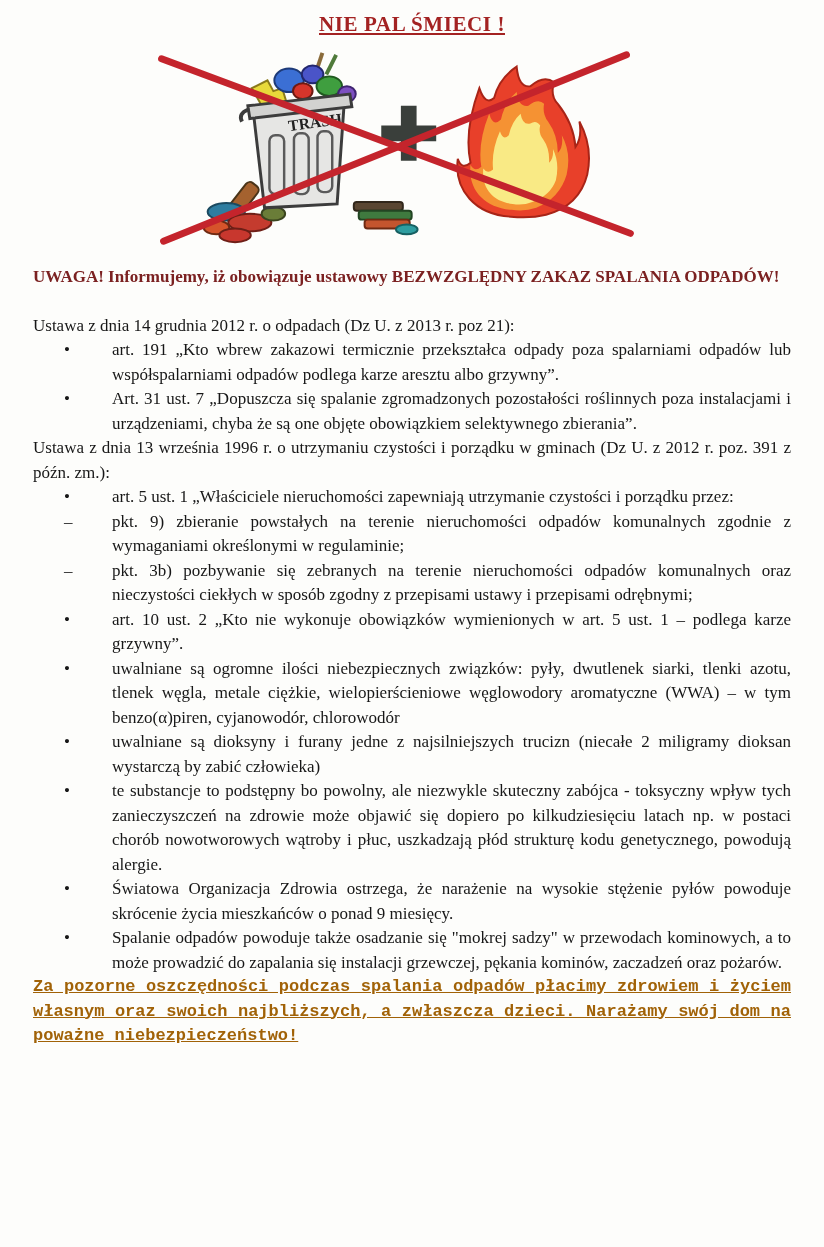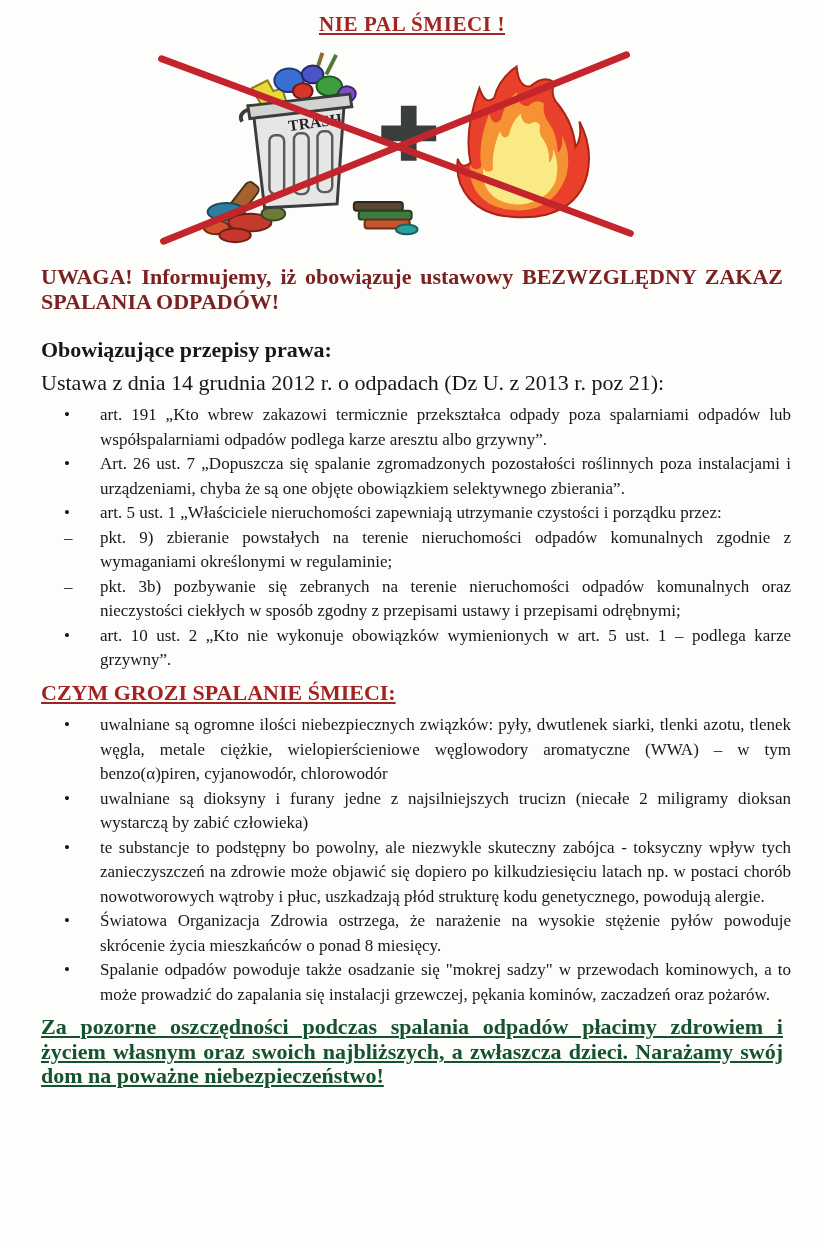--- a/index.html
+++ b/index.html
@@ -23,50 +23,51 @@
     margin: 0;
   }
 
   .illustration {
     height: 208px;
     margin: 8px 0 12px 0;
     padding-left: 112px;
   }
 
   p.para {
-    margin: 8px;
-    font-size: 22px;
+    margin: 0;
+    font-size: 17px;
     line-height: 24.5px;
     text-align: justify;
   }
   .notice {
     font-weight: bold;
     color: #7b2121;
     margin-bottom: 24px !important;
   }
   .law-heading { font-weight: bold; }
   ul.plain { list-style: none; margin: 0; padding: 0; }
   li.li {
     display: flex;
     font-size: 17px;
     line-height: 24.5px;
   }
   .marker { flex: none; width: 36px; margin-left: 31px; }
-  .txt { flex: 1; text-align: justify; }
+  .txt { flex: 1; text-align: justify; margin-left: 12px; }
   .penalty { font-weight: bold; margin-bottom: 16px !important; }
   .hazards-heading {
     font-weight: bold;
     color: #a32222;
     text-decoration: underline;
     font-size: 17.5px;
   }
   .closing {
     font-weight: bold;
-    color: #14532d;
+    color: #a16207;
     text-decoration: underline;
+    font-family: Liberation Mono, monospace;
   }
   svg .trash-label-text {
     font-family: "Liberation Serif", serif;
     font-weight: bold;
     font-size: 16px;
     fill: #222;
   }
 </style>
 </head>
 <body>
@@ -131,71 +132,70 @@
 
       <g stroke="#c4242c" stroke-width="7" stroke-linecap="round">
         <line x1="12" y1="14" x2="490" y2="192"></line>
         <line x1="486" y1="10" x2="14" y2="200"></line>
       </g>
     </svg>
   </div>
 
   <p class="para notice">UWAGA! Informujemy, iż obowiązuje ustawowy BEZWZGLĘDNY ZAKAZ SPALANIA ODPADÓW!</p>
 
-  <p class="para law-heading">Obowiązujące przepisy prawa:</p>
 
   <p class="para">Ustawa z dnia 14 grudnia 2012 r. o odpadach (Dz U. z 2013 r. poz 21):</p>
   <ul class="plain">
     <li class="li">
       <span class="marker">•</span>
       <span class="txt">art. 191 „Kto wbrew zakazowi termicznie przekształca odpady poza spalarniami odpadów lub współspalarniami odpadów podlega karze aresztu albo grzywny”.</span>
     </li>
     <li class="li">
       <span class="marker">•</span>
-      <span class="txt">Art. 26 ust. 7 „Dopuszcza się spalanie zgromadzonych pozostałości roślinnych poza instalacjami i urządzeniami, chyba że są one objęte obowiązkiem selektywnego zbierania”.</span>
+      <span class="txt">Art. 31 ust. 7 „Dopuszcza się spalanie zgromadzonych pozostałości roślinnych poza instalacjami i urządzeniami, chyba że są one objęte obowiązkiem selektywnego zbierania”.</span>
     </li>
   </ul>
 
+  <p class="para">Ustawa z dnia 13 września 1996 r. o utrzymaniu czystości i porządku w gminach (Dz U. z 2012 r. poz. 391 z późn. zm.):</p>
   <ul class="plain">
     <li class="li">
       <span class="marker">•</span>
       <span class="txt">art. 5 ust. 1 „Właściciele nieruchomości zapewniają utrzymanie czystości i porządku przez:</span>
     </li>
     <li class="li">
       <span class="marker">–</span>
       <span class="txt">pkt. 9) zbieranie powstałych na terenie nieruchomości odpadów komunalnych zgodnie z wymaganiami określonymi w regulaminie;</span>
     </li>
     <li class="li">
       <span class="marker">–</span>
       <span class="txt">pkt. 3b)  pozbywanie się zebranych na terenie nieruchomości odpadów komunalnych oraz nieczystości ciekłych w sposób zgodny z przepisami ustawy i przepisami odrębnymi;</span>
     </li>
     <li class="li">
       <span class="marker">•</span>
       <span class="txt">art. 10 ust. 2 „Kto nie wykonuje obowiązków wymienionych w art. 5 ust. 1 – podlega karze grzywny”.</span>
     </li>
   </ul>
 
 
-  <p class="para hazards-heading">CZYM GROZI SPALANIE ŚMIECI:</p>
   <ul class="plain">
     <li class="li">
       <span class="marker">•</span>
       <span class="txt">uwalniane są ogromne ilości niebezpiecznych związków: pyły, dwutlenek siarki, tlenki azotu, tlenek węgla, metale ciężkie, wielopierścieniowe węglowodory aromatyczne (WWA) – w tym benzo(α)piren, cyjanowodór, chlorowodór</span>
     </li>
     <li class="li">
       <span class="marker">•</span>
       <span class="txt">uwalniane są dioksyny i furany jedne z najsilniejszych trucizn (niecałe 2 miligramy dioksan wystarczą by zabić człowieka)</span>
     </li>
     <li class="li">
       <span class="marker">•</span>
       <span class="txt">te substancje to podstępny bo powolny, ale niezwykle skuteczny zabójca - toksyczny wpływ tych zanieczyszczeń na zdrowie może objawić się dopiero po kilkudziesięciu latach np. w postaci chorób nowotworowych wątroby i płuc, uszkadzają płód strukturę kodu genetycznego, powodują alergie.</span>
     </li>
     <li class="li">
       <span class="marker">•</span>
-      <span class="txt">Światowa Organizacja Zdrowia ostrzega, że narażenie na wysokie stężenie pyłów powoduje skrócenie życia mieszkańców o ponad 8 miesięcy.</span>
+      <span class="txt">Światowa Organizacja Zdrowia ostrzega, że narażenie na wysokie stężenie pyłów powoduje skrócenie życia mieszkańców o ponad 9 miesięcy.</span>
     </li>
     <li class="li">
       <span class="marker">•</span>
       <span class="txt">Spalanie odpadów powoduje także osadzanie się "mokrej sadzy" w przewodach kominowych, a to może prowadzić do zapalania się instalacji grzewczej, pękania kominów, zaczadzeń oraz pożarów.</span>
     </li>
   </ul>
 
   <p class="para closing">Za pozorne oszczędności podczas spalania odpadów płacimy zdrowiem i życiem własnym oraz swoich najbliższych, a zwłaszcza dzieci. Narażamy swój dom na poważne niebezpieczeństwo!</p>
 
 </div>

